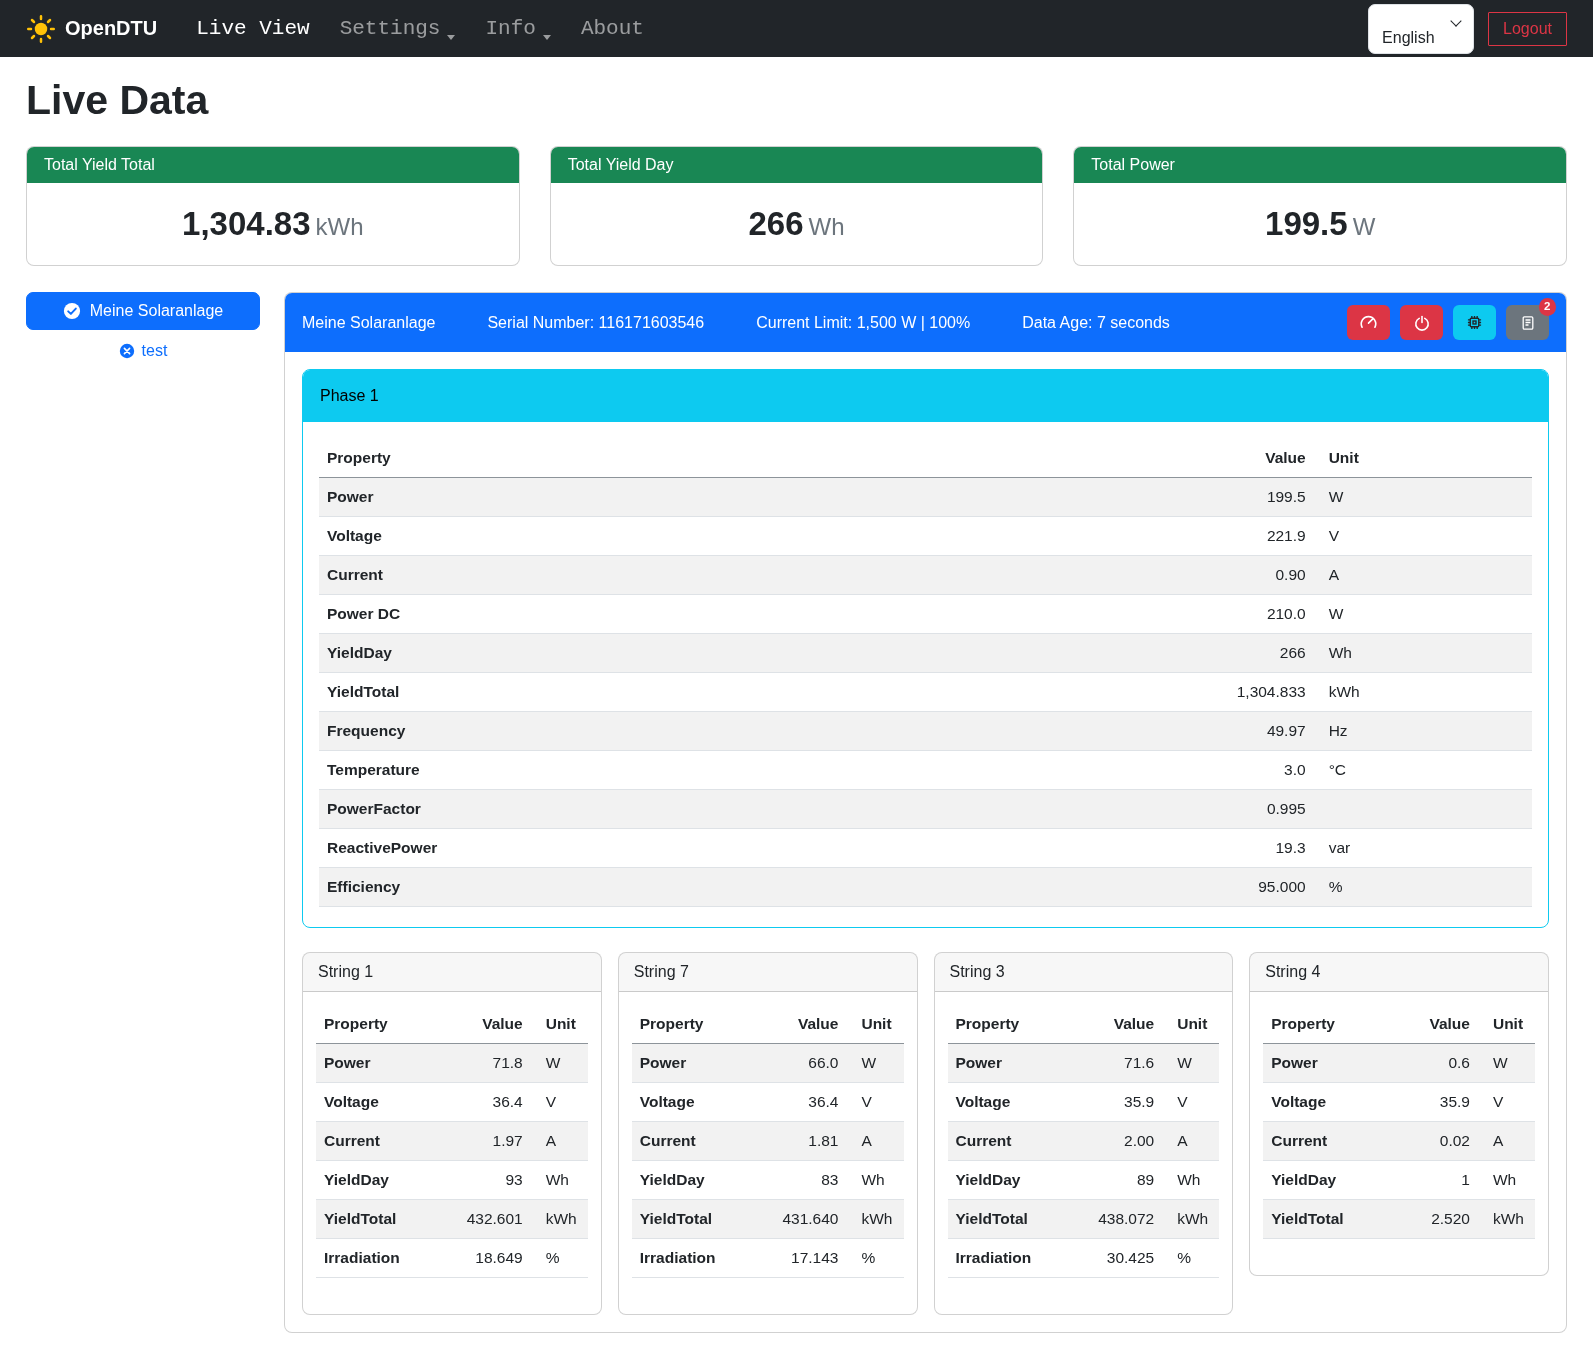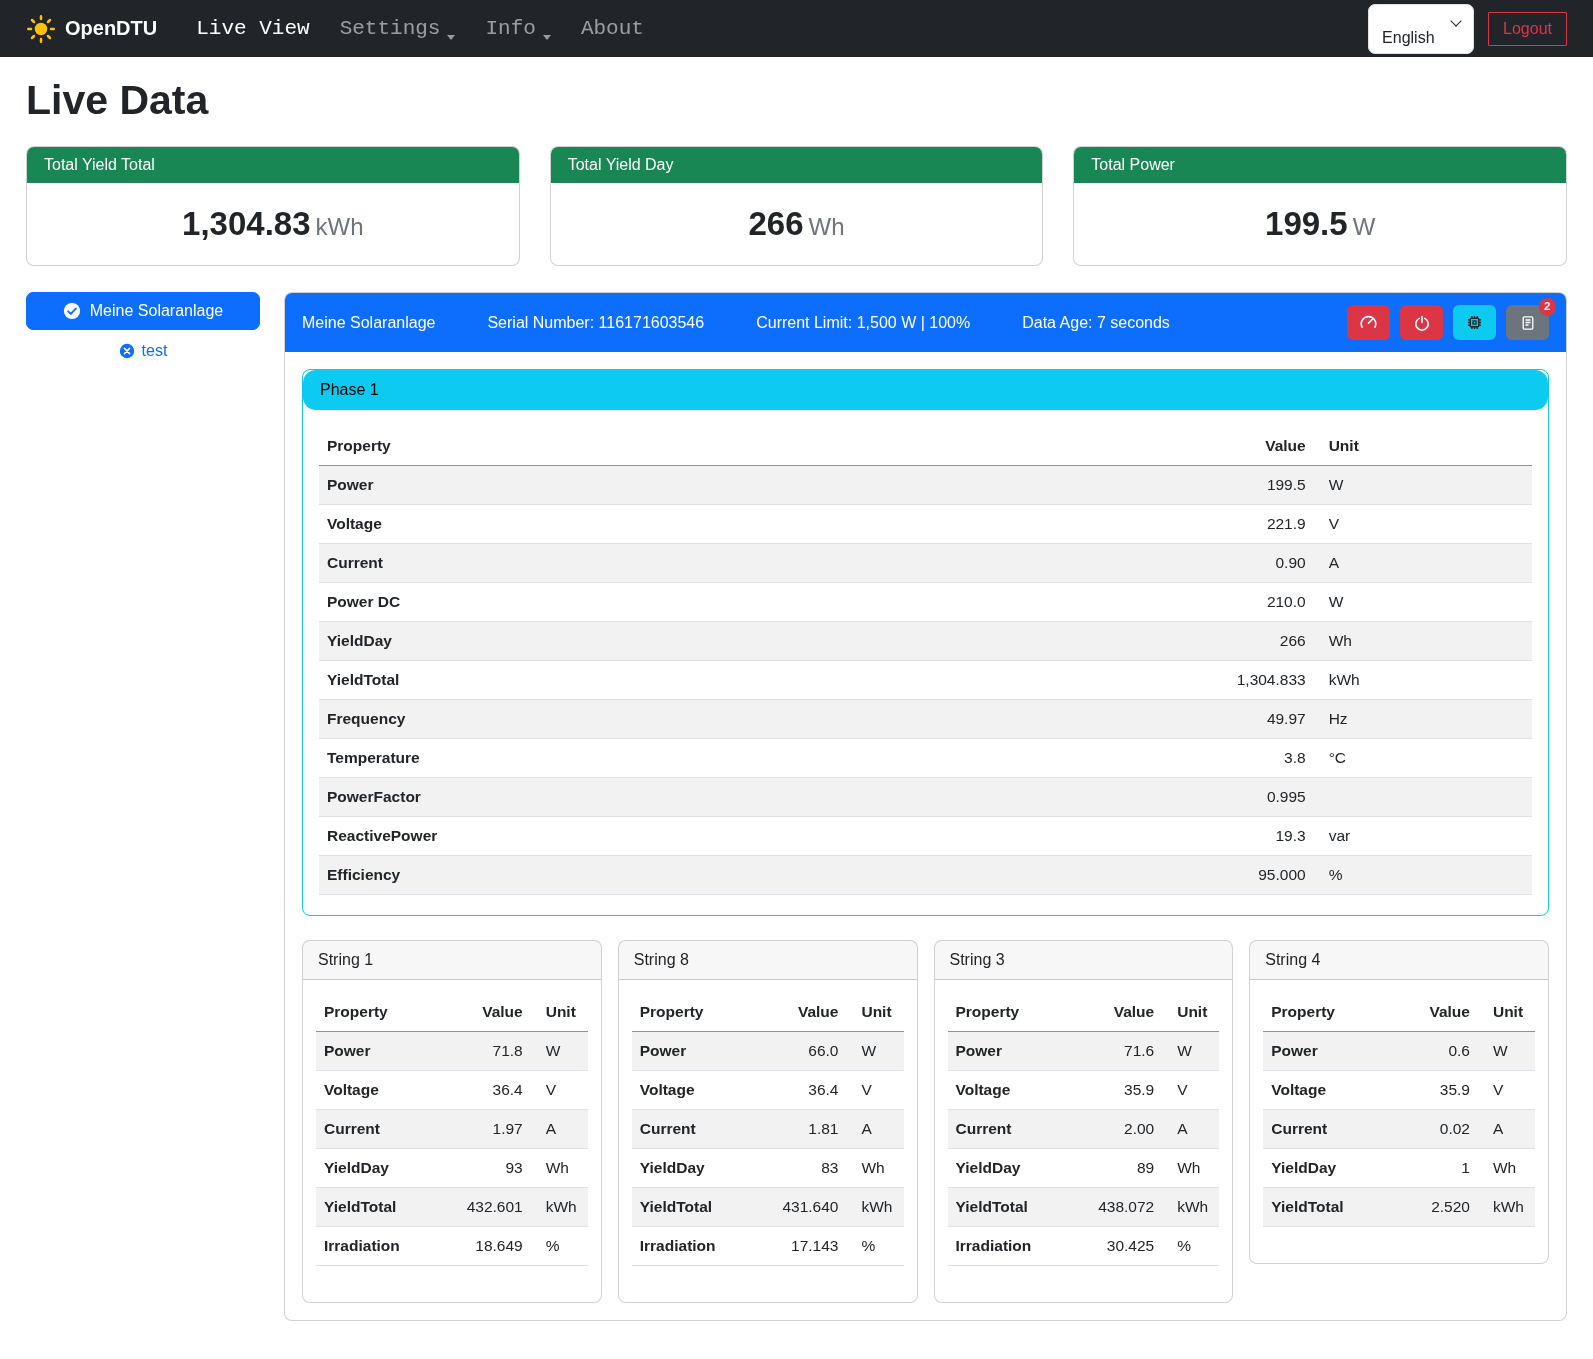--- a/index.html
+++ b/index.html
@@ -64,21 +64,21 @@
   .icon-btn.danger { background: #dc3545; }
   .icon-btn.info { background: #0dcaf0; }
   .icon-btn.secondary { background: #6c757d; }
   .badge { position: absolute; top: -7px; right: -7px; background: #dc3545; color: #fff;
     font-size: 11.5px; line-height: 1; padding: 3px 5.5px; border-radius: 9px; font-weight: 700; }
   .panel-body { padding: 17px; }
 
   
   .phase-card { border: 1px solid #0dcaf0; border-radius: 8px; overflow: hidden;
     margin-bottom: 24px; }
-  .phase-card .head { background: #0dcaf0; color: #000; padding: 11px 17px; font-size: 16px; border-radius: 13px; }
+  .phase-card .head { background: #0dcaf0; color: #000; padding: 17px 17px; font-size: 16px; }
   .phase-card .body { padding: 17px 16px 20px; }
 
   
   table.data-table { width: 100%; border-collapse: collapse; font-size: 15.5px; }
   .data-table th, .data-table td { padding: 10px 8px; text-align: left;
     border-bottom: 1px solid #dee2e6; font-weight: 400; }
   .data-table thead th { font-weight: 700; border-bottom: 1px solid #8d949a; }
   .data-table tbody th { font-weight: 700; }
   .data-table .col-1 { text-align: right; }
   .data-table .col-2 { padding-left: 15px; }
@@ -269,21 +269,21 @@
                     <td class="col-1">1,304.833</td>
                     <td class="col-2">kWh</td>
                   </tr>
                   <tr>
                     <th class="col-0">Frequency</th>
                     <td class="col-1">49.97</td>
                     <td class="col-2">Hz</td>
                   </tr>
                   <tr>
                     <th class="col-0">Temperature</th>
-                    <td class="col-1">3.8</td>
+                    <td class="col-1">3.0</td>
                     <td class="col-2">°C</td>
                   </tr>
                   <tr>
                     <th class="col-0">PowerFactor</th>
                     <td class="col-1">0.995</td>
                     <td class="col-2"></td>
                   </tr>
                   <tr>
                     <th class="col-0">ReactivePower</th>
                     <td class="col-1">19.3</td>
@@ -340,21 +340,21 @@
                     <tr>
                       <th class="col-0">Irradiation</th>
                       <td class="col-1">18.649</td>
                       <td class="col-2">%</td>
                     </tr>
                   </tbody>
               </table>
             </div>
           </div>
           <div class="string-card">
-            <div class="head">String 8</div>
+            <div class="head">String 7</div>
             <div class="body">
               <table class="data-table string-table">
                 <thead>
                   <tr>
                       <th class="col-0">Property</th>
                       <th class="col-1">Value</th>
                       <th class="col-2">Unit</th>
                     </tr>
                 </thead>
                 <tbody>

